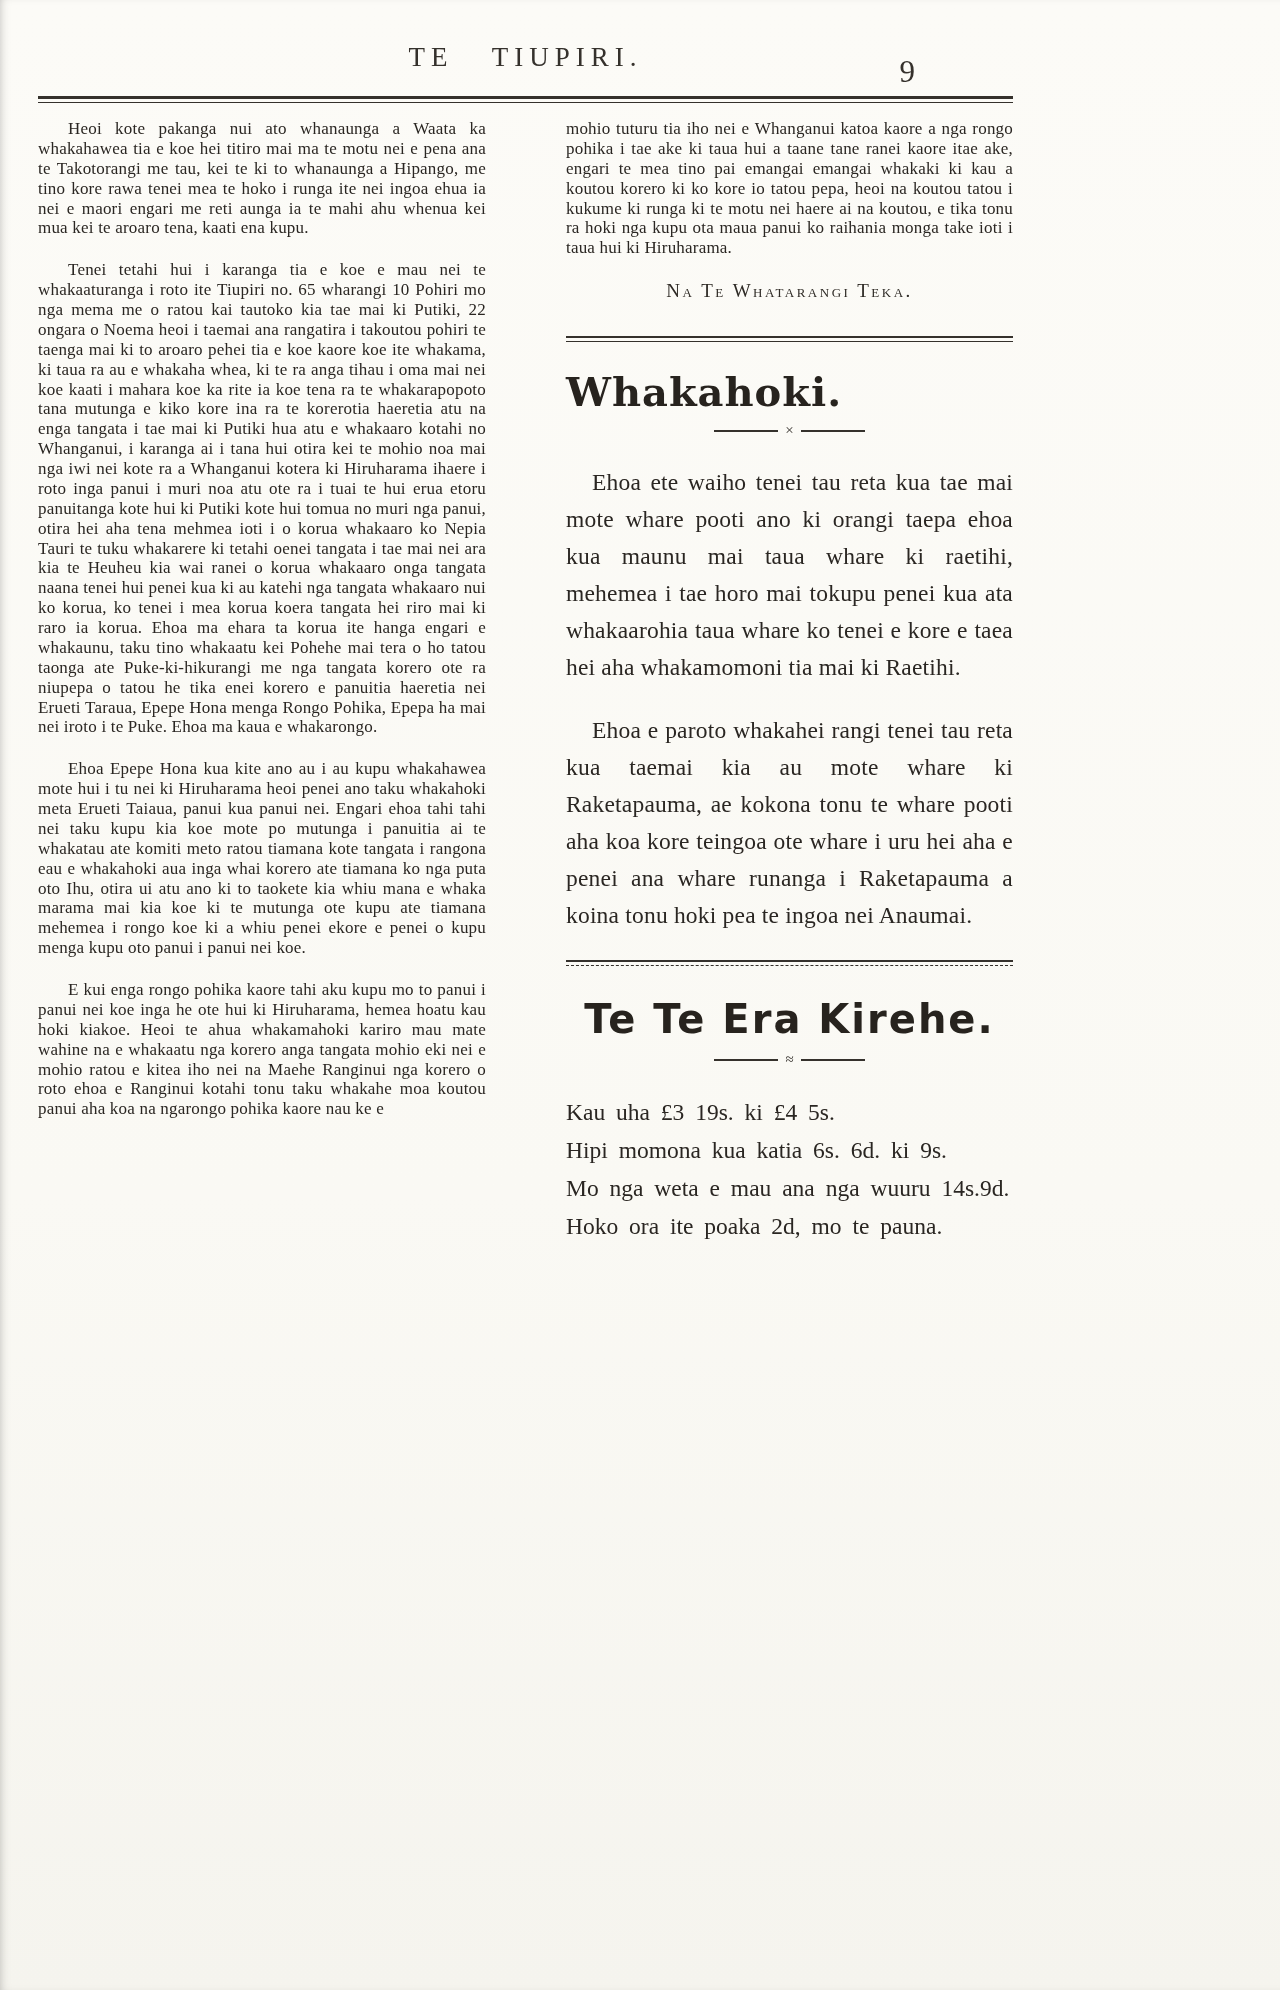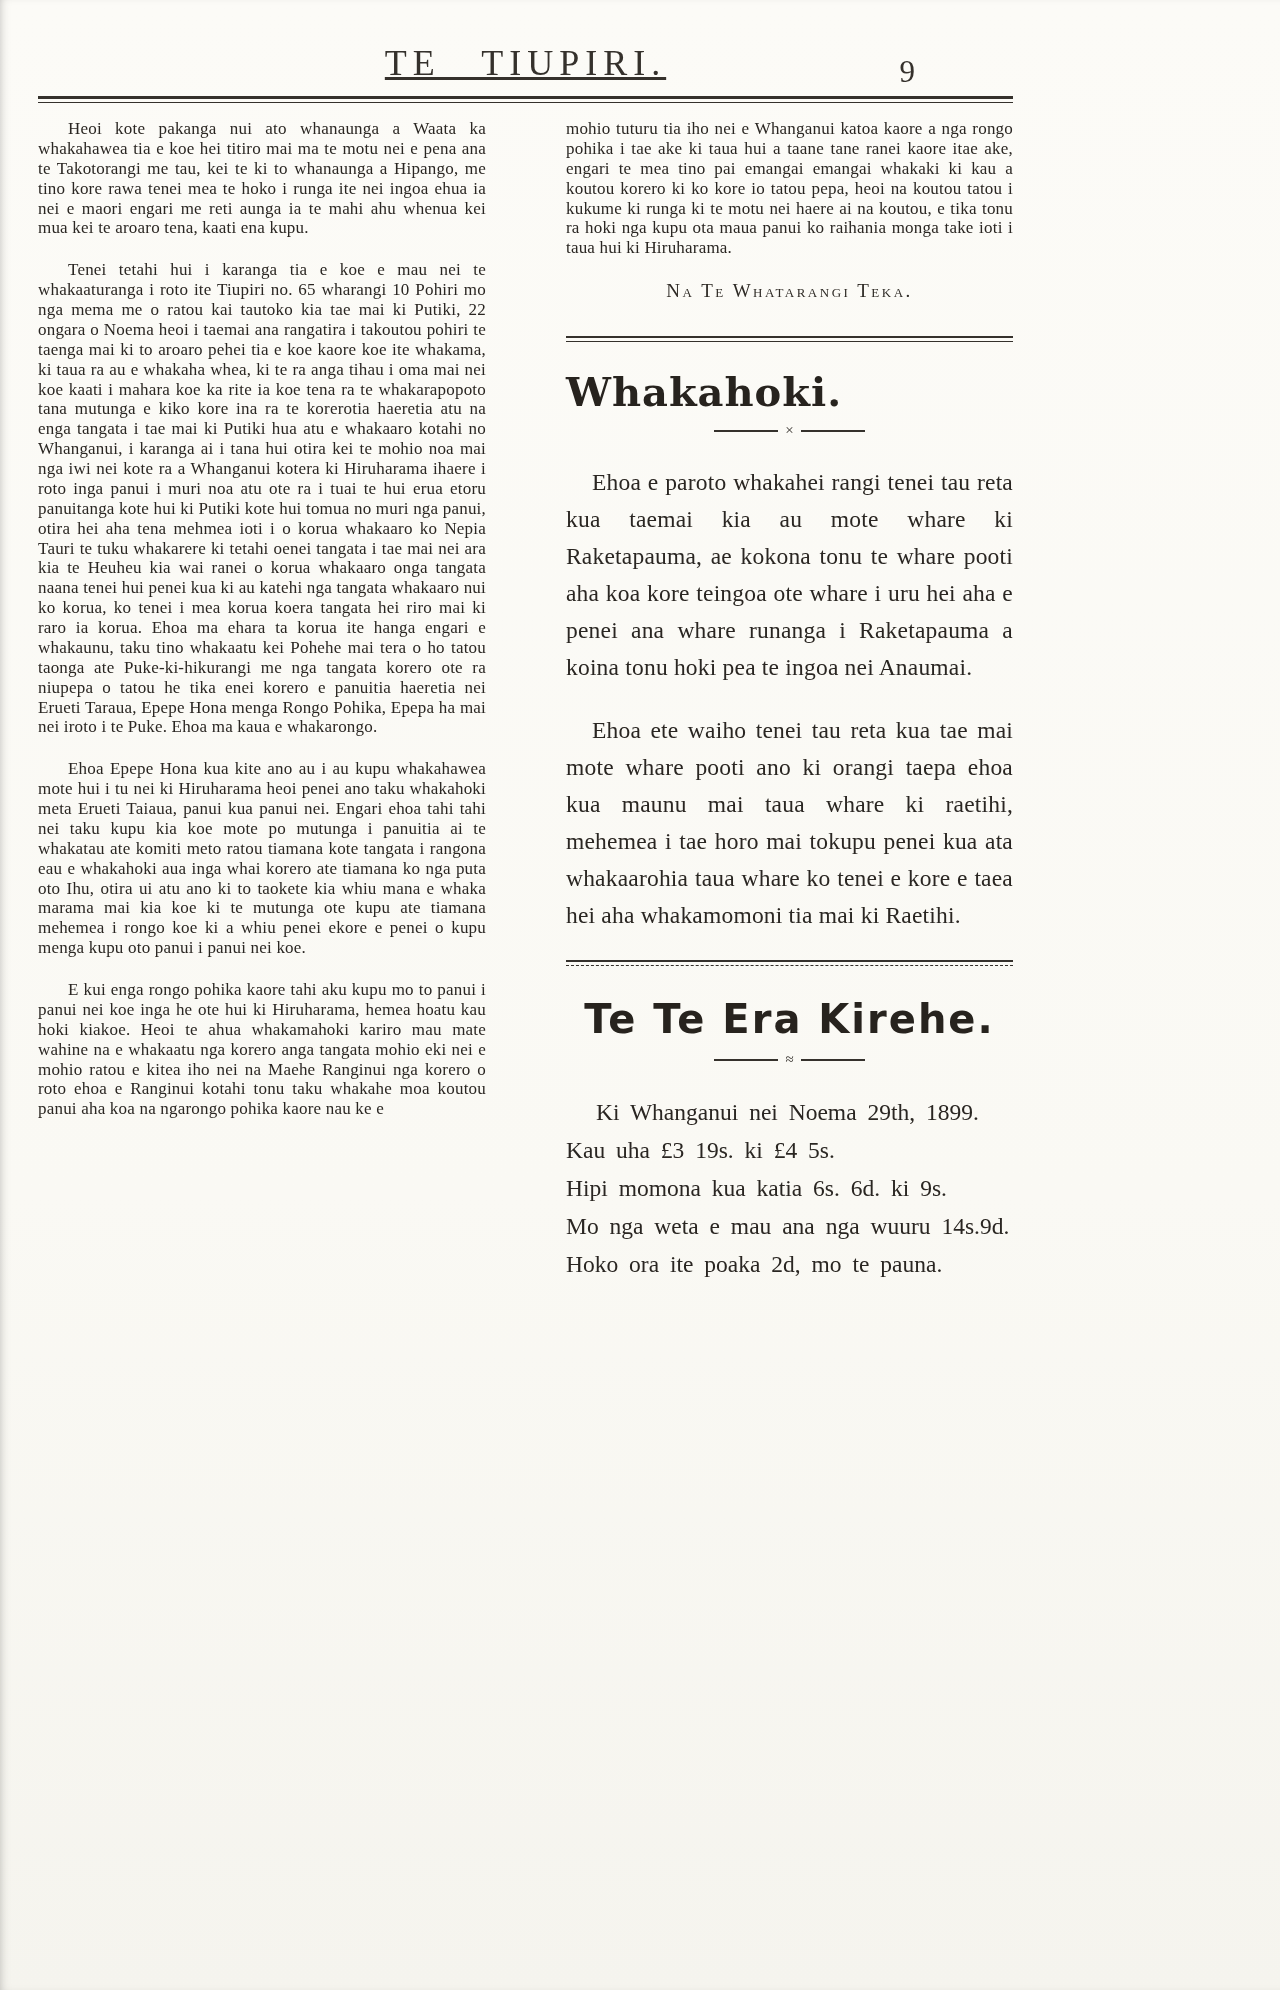--- a/index.html
+++ b/index.html
@@ -24,25 +24,24 @@
     top: 42px;
     width: 975px;
   }
 
   .masthead {
     position: relative;
     height: 52px;
   }
   .mast-title {
     text-align: center;
-    font-size: 36px;
+    font-size: 27px;
     letter-spacing: 6px;
     word-spacing: 26px;
     color: #35312c;
-    text-decoration: underline;
   }
   .page-number {
     position: absolute;
     right: 98px;
     top: 12px;
     font-size: 31px;
     color: #35312c;
   }
 
   .head-rule {
@@ -178,35 +177,34 @@
         <div class="double-rule"></div>
 
         <h2 class="heading-serif">Whakahoki.</h2>
 
         <div class="ornament">
           <span class="orn-line"></span>
           <span class="orn-glyph">×</span>
           <span class="orn-line"></span>
         </div>
 
+        <p class="large indent">Ehoa ete waiho tenei tau reta kua tae mai mote whare pooti ano ki orangi taepa ehoa kua maunu mai taua whare ki raetihi, mehemea i tae horo mai tokupu penei kua ata whakaarohia taua whare ko tenei e kore e taea hei aha whakamomoni tia mai ki Raetihi.</p>
         <p class="large indent">Ehoa e paroto whakahei rangi tenei tau reta kua taemai kia au mote whare ki Raketapauma, ae kokona tonu te whare pooti aha koa kore teingoa ote whare i uru hei aha e penei ana whare runanga i Raketapauma a koina tonu hoki pea te ingoa nei Anaumai.</p>
-        <p class="large indent">Ehoa ete waiho tenei tau reta kua tae mai mote whare pooti ano ki orangi taepa ehoa kua maunu mai taua whare ki raetihi, mehemea i tae horo mai tokupu penei kua ata whakaarohia taua whare ko tenei e kore e taea hei aha whakamomoni tia mai ki Raetihi.</p>
 
         <div class="double-rule dashed"></div>
 
         <h2 class="heading-sans">Te Te Era Kirehe.</h2>
 
         <div class="ornament">
           <span class="orn-line"></span>
           <span class="orn-glyph">≈</span>
           <span class="orn-line"></span>
         </div>
 
         <div class="price-list">
-          <p class="price-line first">Ki Whanganui nei Noema 29th, 1899.</p>
           <p class="price-line">Kau uha £3 19s. ki £4 5s.</p>
           <p class="price-line">Hipi momona kua katia 6s. 6d. ki 9s.</p>
           <p class="price-line">Mo nga weta e mau ana nga wuuru 14s.9d.</p>
           <p class="price-line">Hoko ora ite poaka 2d, mo te pauna.</p>
         </div>
       </div>
 
     </div>
   </div>
 </div>

